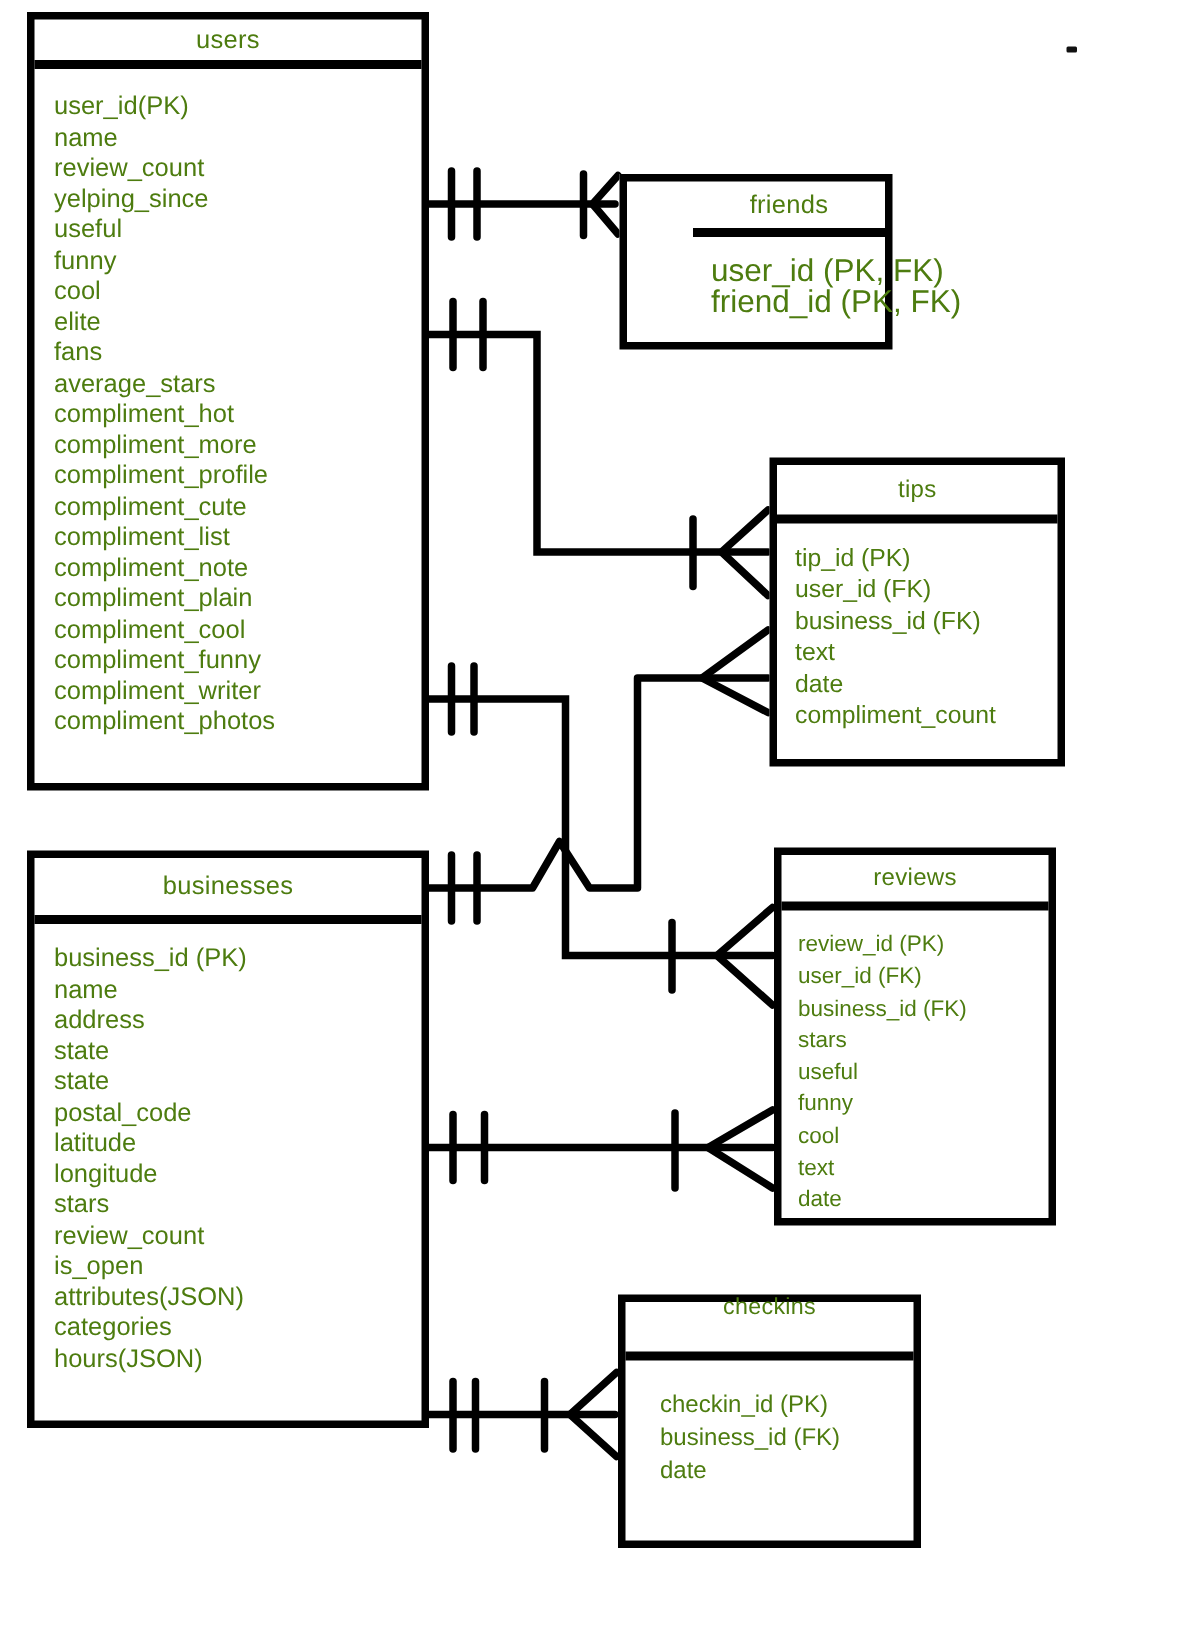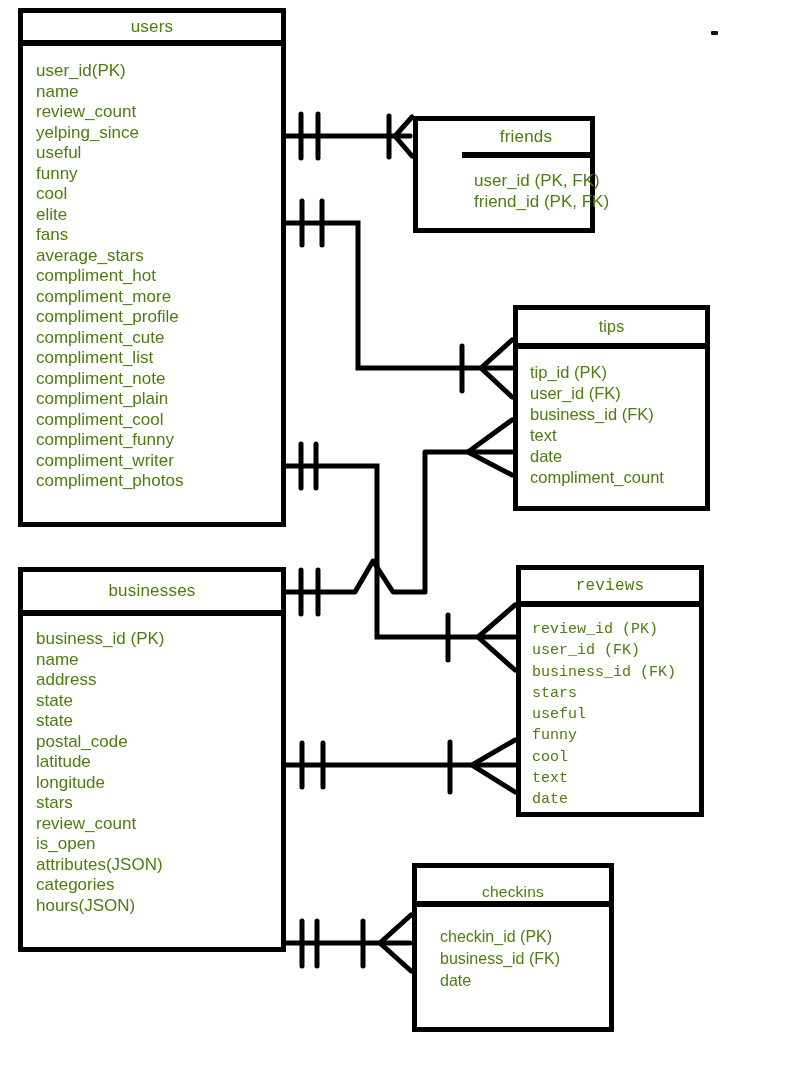--- a/index.html
+++ b/index.html
@@ -123,39 +123,39 @@
         <span class="field">compliment_plain</span>
         <span class="field">compliment_cool</span>
         <span class="field">compliment_funny</span>
         <span class="field">compliment_writer</span>
         <span class="field">compliment_photos</span>
       </div>
   </div>
 
   <div class="etable" style="left:413px; top:116px; width:182px; height:117px;padding-left:44px;">
     <div class="thead" style="height:31px;">friends</div>
-    <div class="tfields" style="padding:12px 0 0 12px; font-size:17px; line-height:21px;">
+    <div class="tfields" style="padding:12px 0 0 12px; font-size:21px; line-height:21px;">
         <span class="field">user_id (PK, FK)</span>
         <span class="field">friend_id (PK, FK)</span>
       </div>
   </div>
 
   <div class="etable" style="left:513px; top:277px; width:197px; height:206px;margin-top:28px;">
     <div class="thead" style="height:33px; font-size:16px;">tips</div>
     <div class="tfields" style="padding:13px 0 0 12px; font-size:16.5px; line-height:21px;">
         <span class="field">tip_id (PK)</span>
         <span class="field">user_id (FK)</span>
         <span class="field">business_id (FK)</span>
         <span class="field">text</span>
         <span class="field">date</span>
         <span class="field">compliment_count</span>
       </div>
   </div>
 
-  <div class="etable" style="left:516px; top:565px; width:188px; height:252px;font-family:Liberation Mono, monospace;">
+  <div class="etable" style="left:516px; top:565px; width:188px; height:252px;">
     <div class="thead" style="height:31px; font-size:16px;">reviews</div>
     <div class="tfields" style="padding:12px 0 0 11px; font-size:15px; line-height:21.3px;">
         <span class="field">review_id (PK)</span>
         <span class="field">user_id (FK)</span>
         <span class="field">business_id (FK)</span>
         <span class="field">stars</span>
         <span class="field">useful</span>
         <span class="field">funny</span>
         <span class="field">cool</span>
         <span class="field">text</span>
@@ -177,21 +177,21 @@
         <span class="field">stars</span>
         <span class="field">review_count</span>
         <span class="field">is_open</span>
         <span class="field">attributes(JSON)</span>
         <span class="field">categories</span>
         <span class="field">hours(JSON)</span>
       </div>
   </div>
 
   <div class="etable" style="left:412px; top:863px; width:202px; height:169px;">
-    <div class="thead" style="height:39px; font-size:15.5px; align-items:flex-end; padding-bottom:0; box-sizing:border-box; height:39px;">checkins</div>
+    <div class="thead" style="height:39px; font-size:15.5px; align-items:flex-end; padding-bottom:20px; box-sizing:border-box; height:39px;">checkins</div>
     <div class="tfields" style="padding:19px 0 0 23px; font-size:16px; line-height:22px;">
         <span class="field">checkin_id (PK)</span>
         <span class="field">business_id (FK)</span>
         <span class="field">date</span>
       </div>
   </div>
 
   <div class="stray-mark"></div>
 
 </div>

